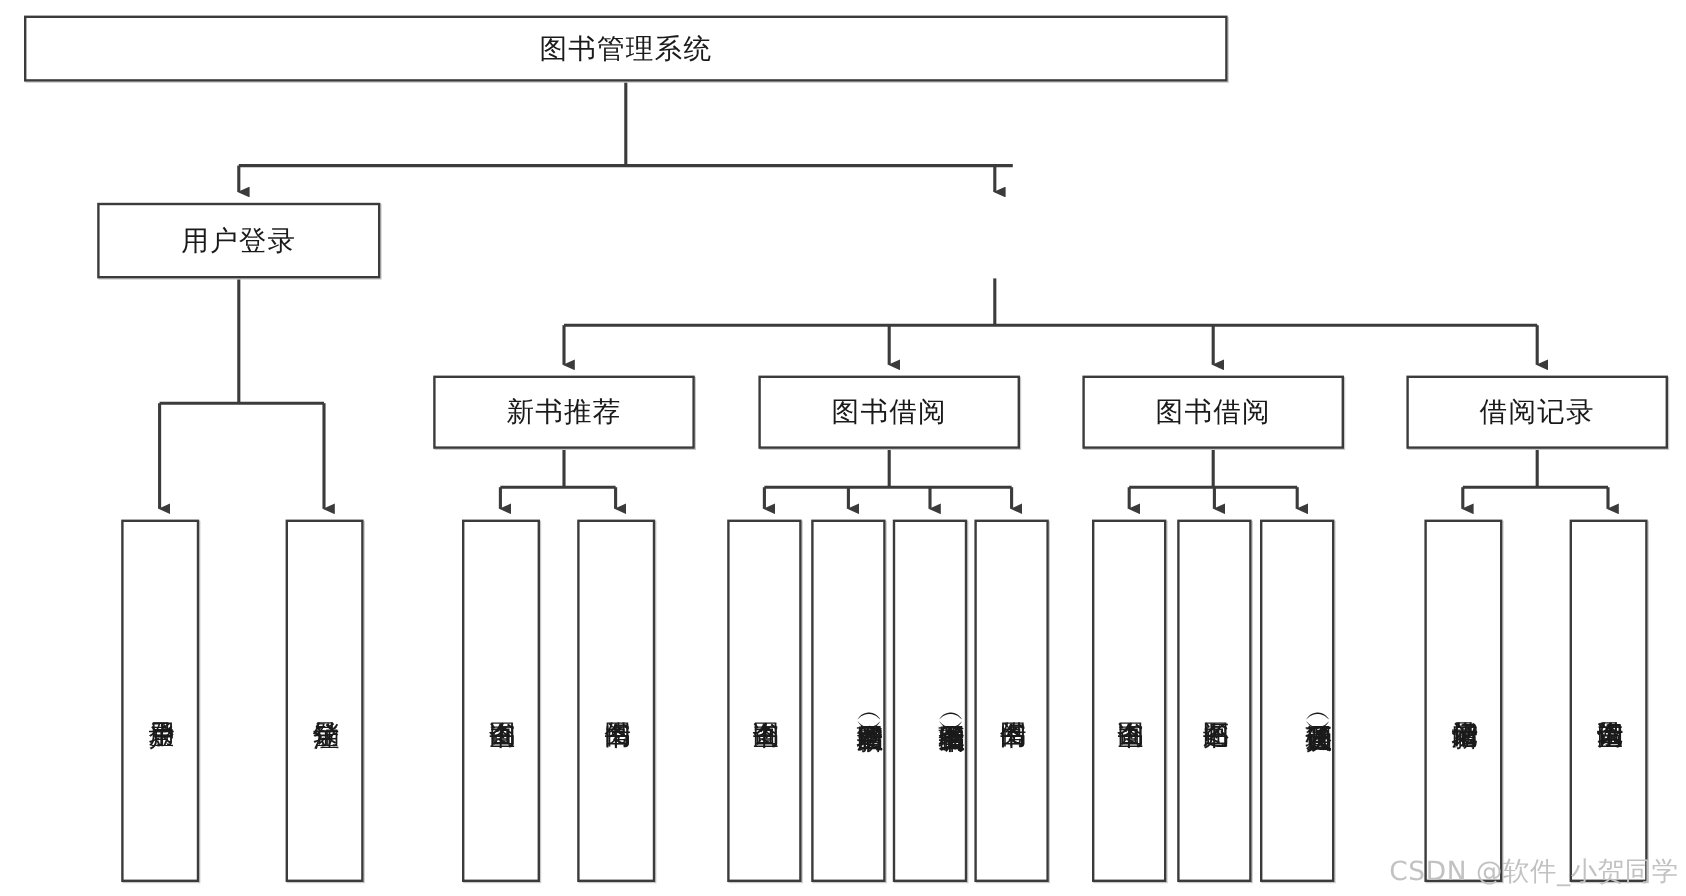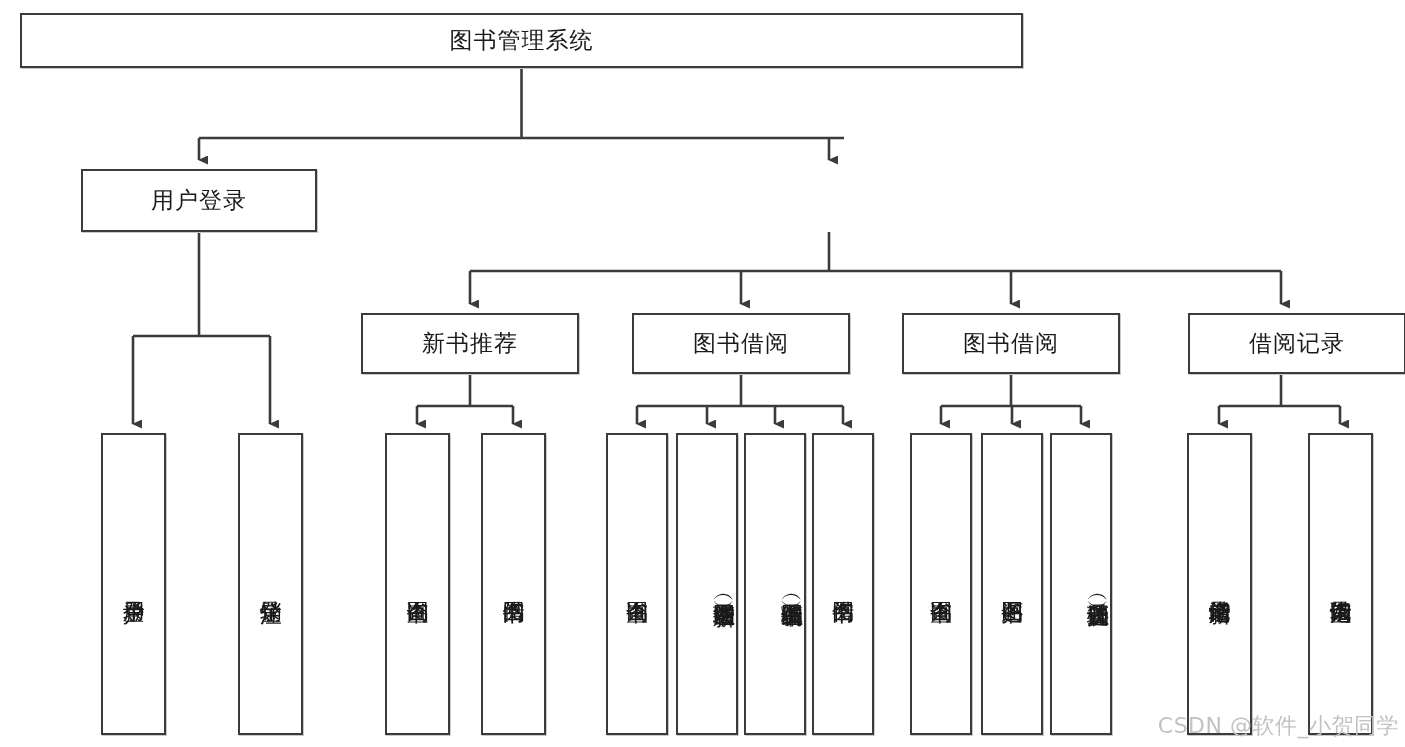--- a/index.html
+++ b/index.html
@@ -139,21 +139,21 @@
 
   <div class="node-box" style="left:361px; top:313px; width:218px; height:61px;">
     <span class="node-label-h">新书推荐</span>
   </div>
   <div class="node-box" style="left:632px; top:313px; width:218px; height:61px;">
     <span class="node-label-h">图书借阅</span>
   </div>
   <div class="node-box" style="left:902px; top:313px; width:218px; height:61px;">
     <span class="node-label-h">图书借阅</span>
   </div>
-  <div class="node-box" style="left:1172px; top:313px; width:218px; height:61px;margin-left:16px;">
+  <div class="node-box" style="left:1172px; top:313px; width:218px; height:61px;">
     <span class="node-label-h">借阅记录</span>
   </div>
 
   <div class="node-box" style="left:101px; top:433px; width:65px; height:302px;">
     <span class="node-label-v center">用户登录</span>
   </div>
   <div class="node-box" style="left:238px; top:433px; width:65px; height:302px;">
     <span class="node-label-v center">注销登录</span>
   </div>
 

